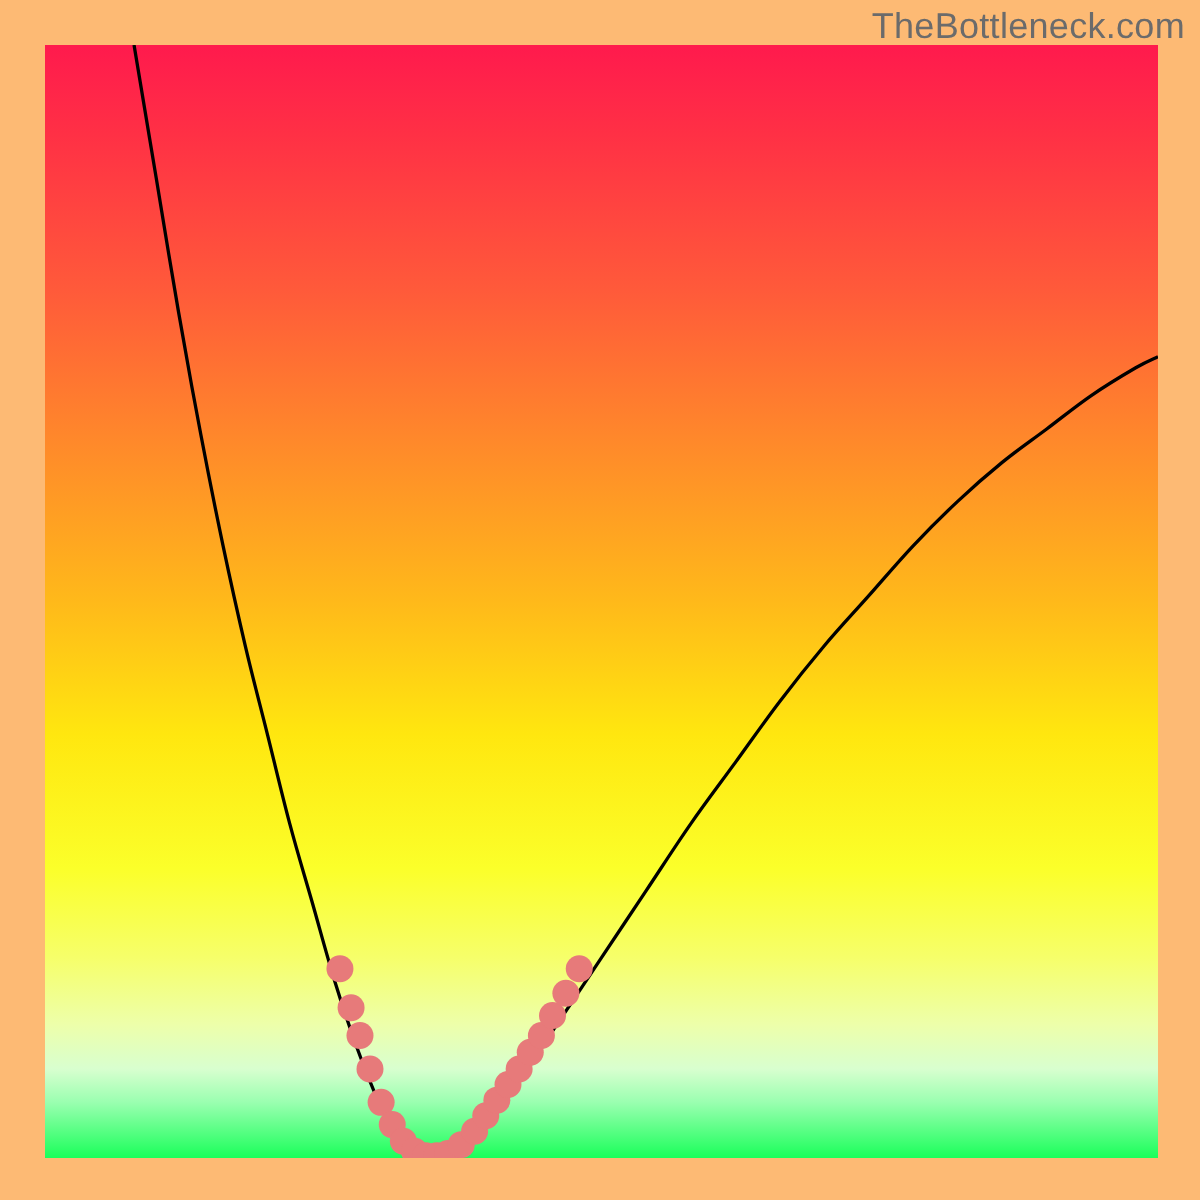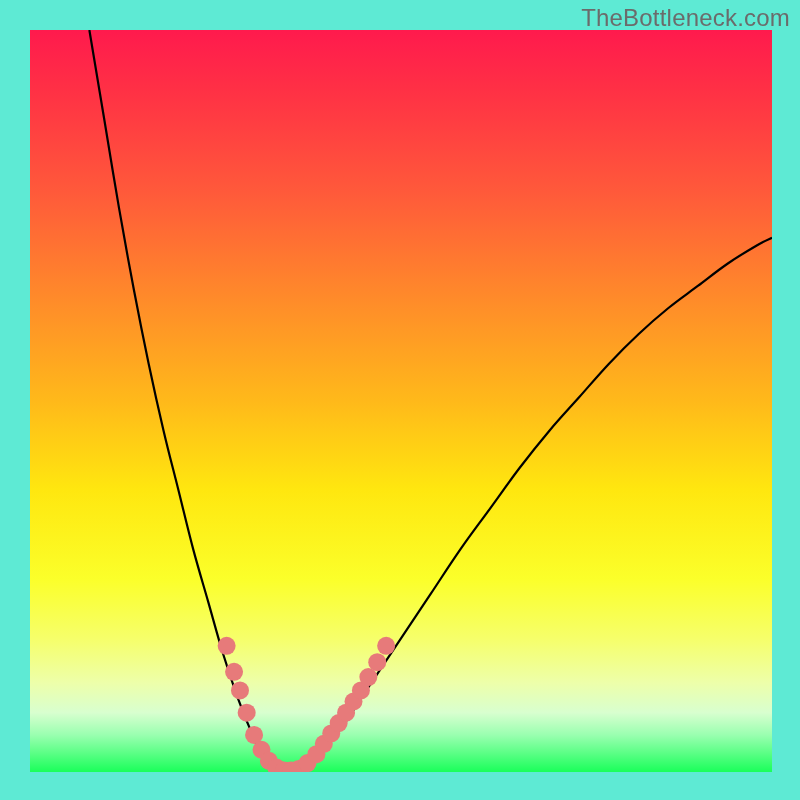--- a/index.html
+++ b/index.html
@@ -7,21 +7,21 @@
     padding: 0;
     width: 800px;
     height: 800px;
     overflow: hidden;
     background: #000;
     font-family: Arial, Helvetica, sans-serif;
   }
   .frame {
     position: absolute;
     inset: 0;
-    background: #5eead4;
+    background: #fdba74;
     text-decoration: underline;
   }
   .plot {
     position: absolute;
     left: 30px;
     top: 30px;
     width: 742px;
     height: 742px;
     overflow: hidden;
   }

